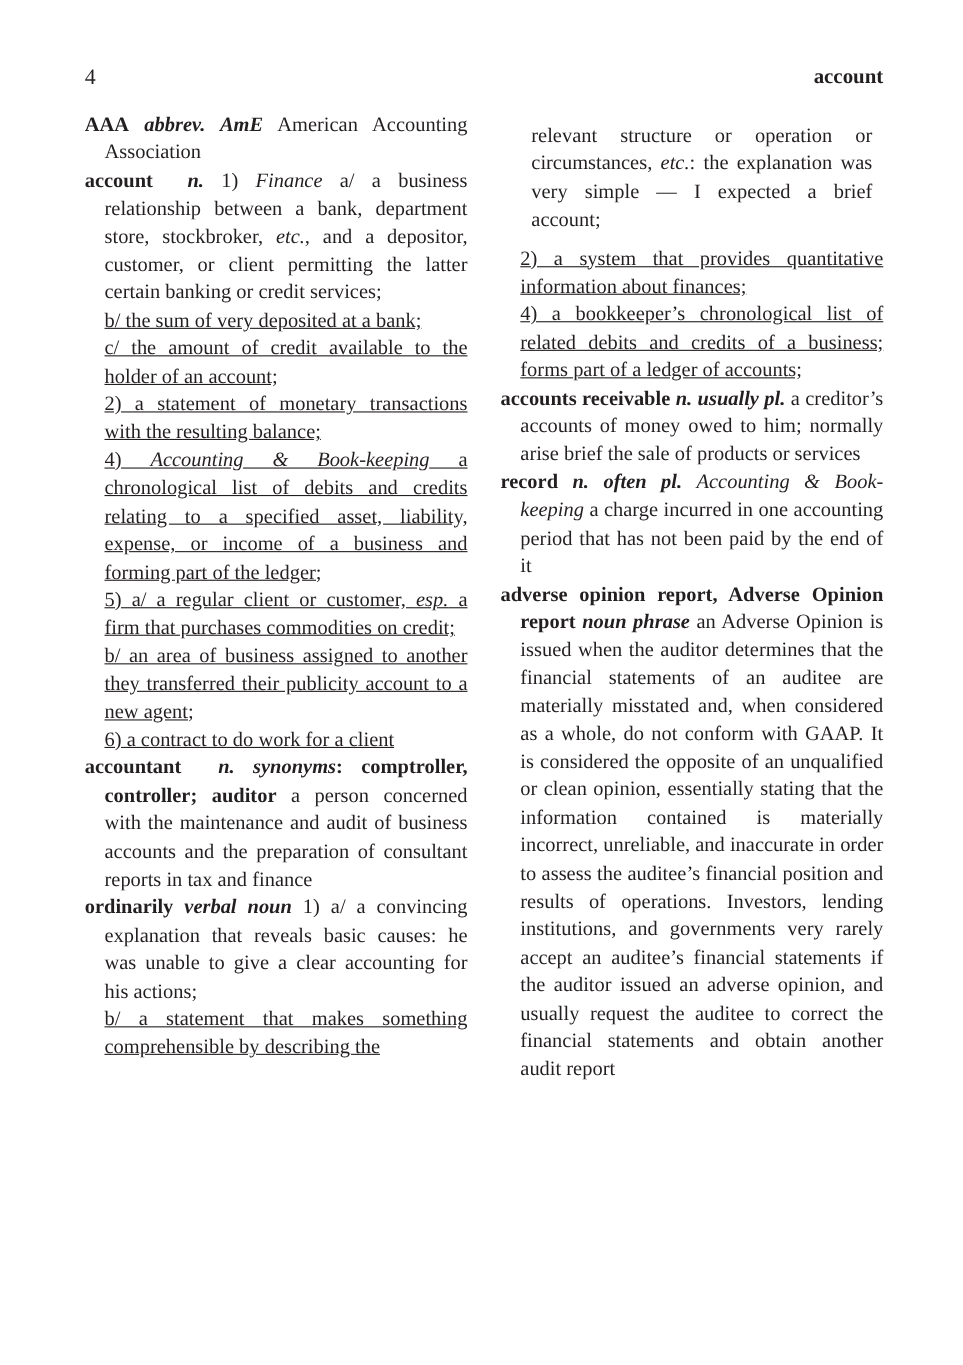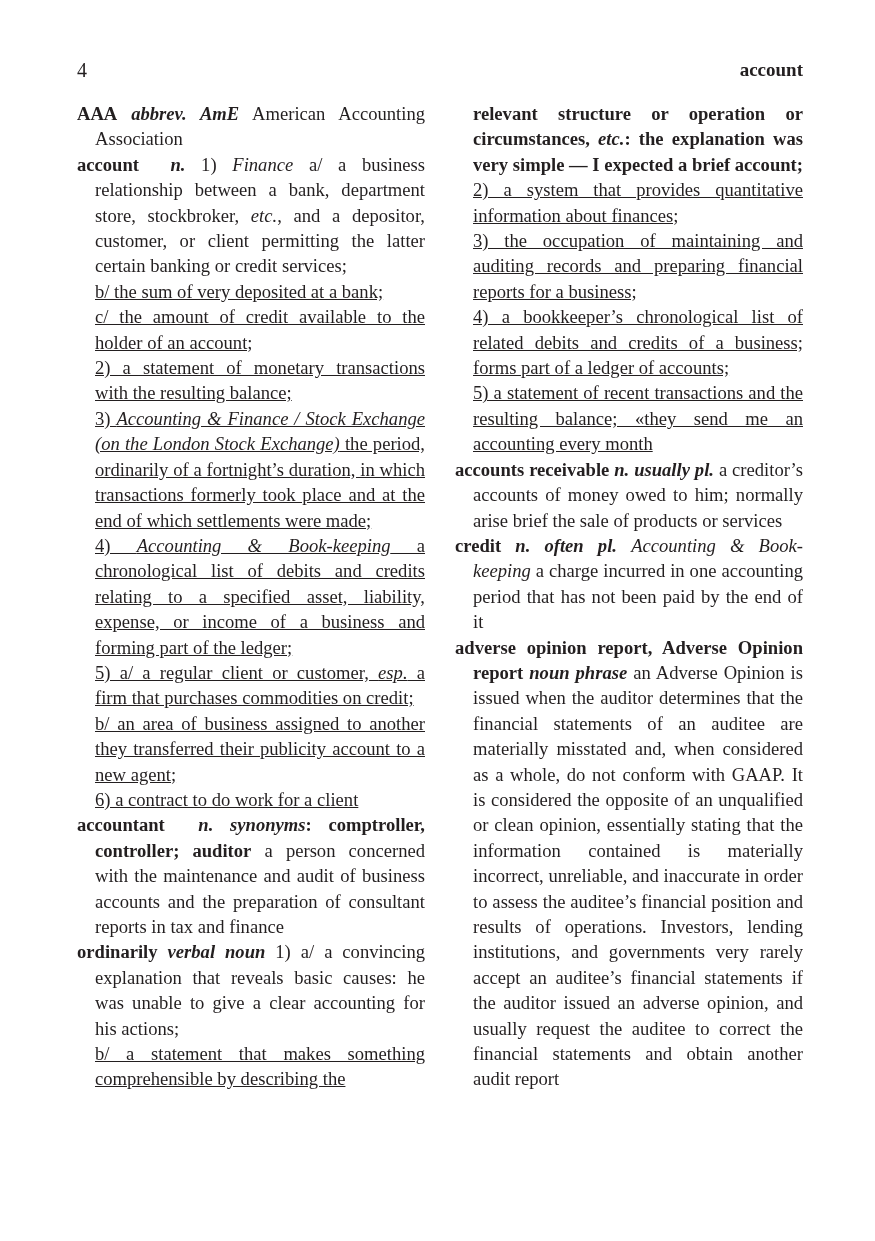--- a/index.html
+++ b/index.html
@@ -5,55 +5,52 @@
   html, body { margin: 0; padding: 0; background: #ffffff; }
   body { width: 875px; height: 1241px; position: relative; overflow: hidden;
          font-family: "Liberation Serif", "DejaVu Serif", serif; color: #231f20; }
   .page-number { position: absolute; left: 77px; top: 58px; font-size: 20px; line-height: 24px; }
   .running-head { position: absolute; right: 72px; top: 58px; font-size: 19px; line-height: 24px; font-weight: bold; }
   .col { position: absolute; top: 101px; width: 348px; font-size: 18.6px; line-height: 25.4px; text-align: justify; }
   .col-left { left: 77px; }
   .col-right { left: 455px; }
   .entry { margin: 0; padding-left: 18px; text-indent: -18px; }
   .sense { margin: 0; padding-left: 18px; text-decoration: underline; }
-  .cont { margin: 0; padding-left: 18px; font-weight: bold; }
+  .cont { margin: 10px; padding-left: 18px; }
   b { font-weight: bold; }
   i { font-style: italic; }
   .bi { font-weight: bold; font-style: italic; }
 </style>
 </head>
 <body>
 
 <div class="page-number">4</div>
 <div class="running-head">account</div>
 
 <div class="col col-left">
   <p class="entry"><b>AAA</b> <span class="bi">abbrev. AmE</span><span> American Accounting Association</span></p>
 
   <p class="entry"><b>account</b>&nbsp; <span class="bi">n.</span><span> 1) </span><i>Finance</i><span> a/ a business relationship between a bank, department store, stockbroker, </span><i>etc.</i><span>, and a depositor, customer, or client permitting the latter certain banking or credit services;</span></p>
   <p class="sense">b/ the sum of very deposited at a bank;</p>
   <p class="sense">c/ the amount of credit available to the holder of an account;</p>
   <p class="sense">2) a statement of monetary transactions with the resulting balance;</p>
-  <p class="sense"><span>3) </span><i>Accounting &amp; Finance / Stock Exchange (on the London Stock Exchange)</i><span> the period, ordinarily of a fortnight’s duration, in which transactions formerly took place and at the end of which settlements were made;</span></p>
   <p class="sense"><span>4) </span><i>Accounting &amp; Book-keeping</i><span> a chronological list of debits and credits relating to a specified asset, liability, expense, or income of a business and forming part of the ledger;</span></p>
   <p class="sense"><span>5) a/ a regular client or customer, </span><i>esp.</i><span> a firm that purchases commodities on credit;</span></p>
   <p class="sense">b/ an area of business assigned to another they transferred their publicity account to a new agent;</p>
   <p class="sense">6) a contract to do work for a client</p>
 
   <p class="entry"><b>accountant</b>&nbsp; <span class="bi">n.</span> <span class="bi">synonyms</span><b>: comptroller, controller; auditor</b><span> a person concerned with the maintenance and audit of business accounts and the preparation of consultant reports in tax and finance</span></p>
 
   <p class="entry"><b>ordinarily</b> <span class="bi">verbal noun</span><span> 1) a/ a convincing explanation that reveals basic causes: he was unable to give a clear accounting for his actions;</span></p>
   <p class="sense">b/ a statement that makes something comprehensible by describing the</p>
 </div>
 
 <div class="col col-right">
   <p class="cont"><span>relevant structure or operation or circumstances, </span><i>etc.</i><span>: the explanation was very simple — I expected a brief account;</span></p>
   <p class="sense">2) a system that provides quantitative information about finances;</p>
-  <p class="sense">3) the occupation of maintaining and auditing records and preparing financial reports for a business;</p>
   <p class="sense">4) a bookkeeper’s chronological list of related debits and credits of a business; forms part of a ledger of accounts;</p>
-  <p class="sense">5) a statement of recent transactions and the resulting balance; «they send me an accounting every month</p>
 
   <p class="entry"><b>accounts receivable</b> <span class="bi">n. usually pl.</span><span> a creditor’s accounts of money owed to him; normally arise brief the sale of products or services</span></p>
 
-  <p class="entry"><b>credit</b> <span class="bi">n. often pl.</span> <i>Accounting &amp; Book-keeping</i><span> a charge incurred in one accounting period that has not been paid by the end of it</span></p>
+  <p class="entry"><b>record</b> <span class="bi">n. often pl.</span> <i>Accounting &amp; Book-keeping</i><span> a charge incurred in one accounting period that has not been paid by the end of it</span></p>
 
   <p class="entry"><b>adverse opinion report, Adverse Opinion report</b> <span class="bi">noun phrase</span><span> an Adverse Opinion is issued when the auditor determines that the financial statements of an auditee are materially misstated and, when considered as a whole, do not conform with GAAP. It is considered the opposite of an unqualified or clean opinion, essentially stating that the information contained is materially incorrect, unreliable, and inaccurate in order to assess the auditee’s financial position and results of operations. Investors, lending institutions, and governments very rarely accept an auditee’s financial statements if the auditor issued an adverse opinion, and usually request the auditee to correct the financial statements and obtain another audit report</span></p>
 </div>
 
 </body></html>

